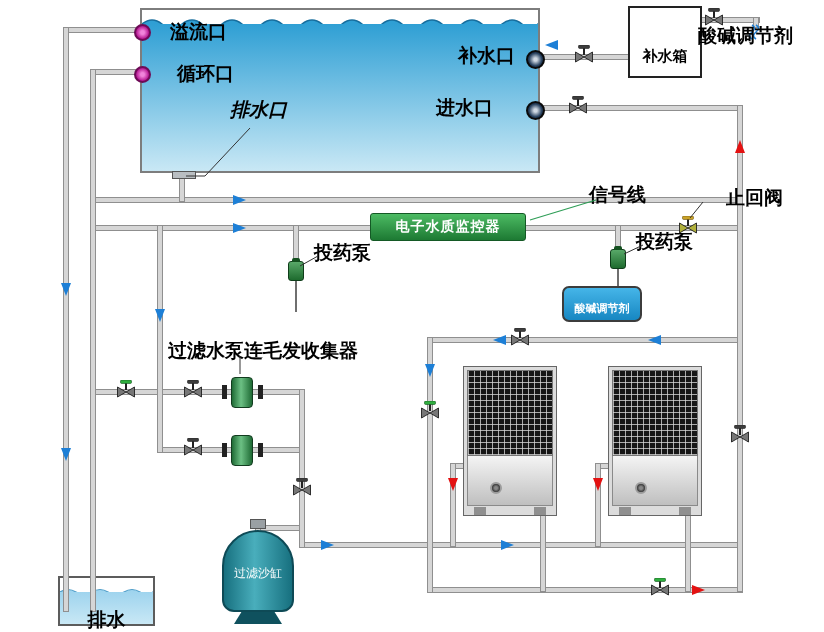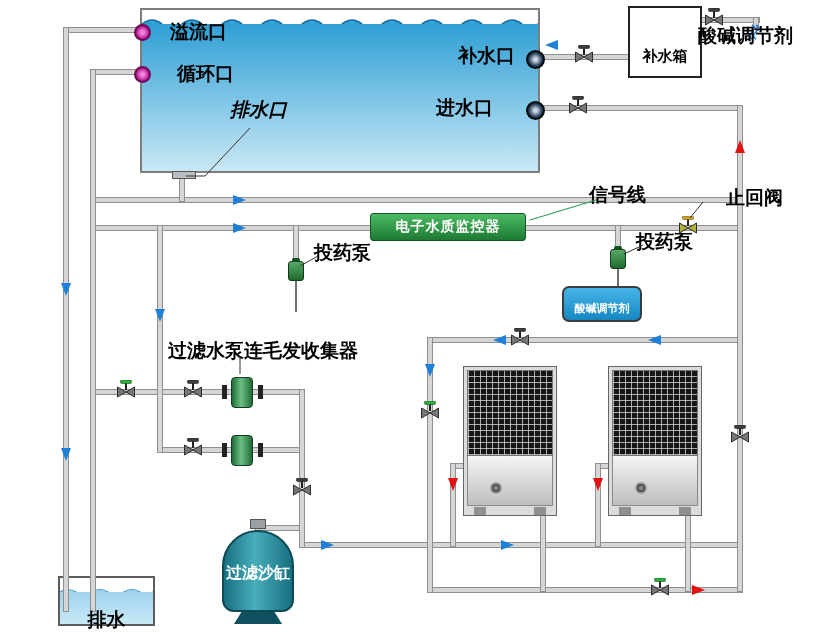--- a/index.html
+++ b/index.html
@@ -62,21 +62,21 @@
   
   .dosepump{position:absolute;width:16px;height:20px;border:1px solid #0f3d1a;border-radius:3px;
         background:linear-gradient(180deg,#58a868,#1e6b2e);z-index:5;box-sizing:border-box;}
   .dosepump::after{content:"";position:absolute;left:3px;top:-4px;width:8px;height:4px;background:#14501f;
         border-radius:2px 2px 0 0;}
 
   
   .sand-body{position:absolute;left:222px;top:530px;width:72px;height:82px;border:2px solid #0e4a56;
         border-radius:36px 36px 12px 12px;background:linear-gradient(90deg,#17707f,#49aebc 45%,#17707f);
         z-index:2;box-sizing:border-box;display:flex;align-items:center;justify-content:center;}
-  .sand-body span{color:#fff;font-size:16px;font-weight:bold;margin-top:4px;}
+  .sand-body span{color:#fff;font-size:12px;font-weight:normal;margin-top:4px;}
   .sand-base{position:absolute;left:234px;top:610px;width:48px;height:14px;background:#0f515e;
         clip-path:polygon(18% 0,82% 0,100% 100%,0 100%);z-index:1;}
   .sand-cap{position:absolute;left:250px;top:519px;width:16px;height:10px;background:#9aa0a4;border:1px solid #555;
         z-index:2;box-sizing:border-box;}
 
   
   .drain-tank{position:absolute;left:58px;top:576px;width:97px;height:50px;border:2px solid #5c5c5c;background:#fff;
         z-index:0;box-sizing:border-box;}
   .drain-water{position:absolute;left:0;top:14px;right:0;bottom:0;background:linear-gradient(180deg,#9fd4ee,#c9e8f5);}
   .drain-wave{position:absolute;left:0;top:6px;}

